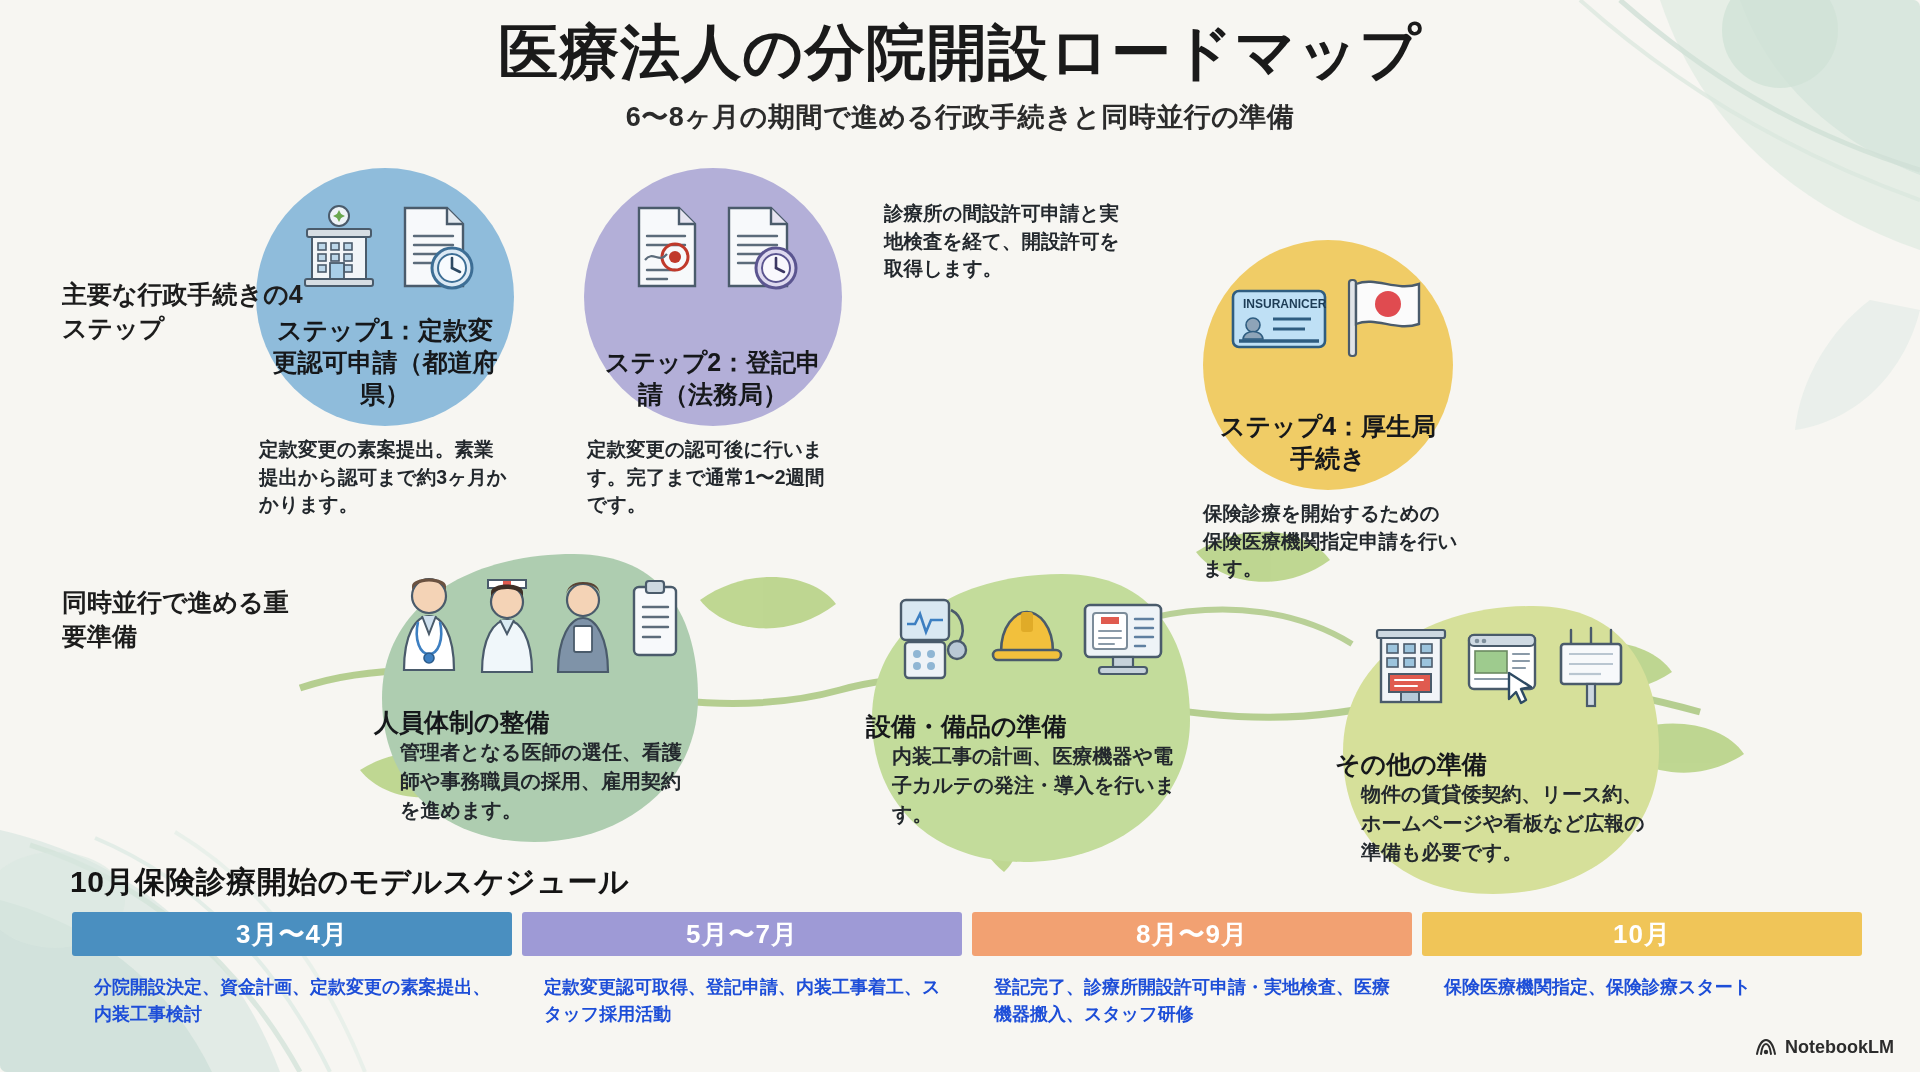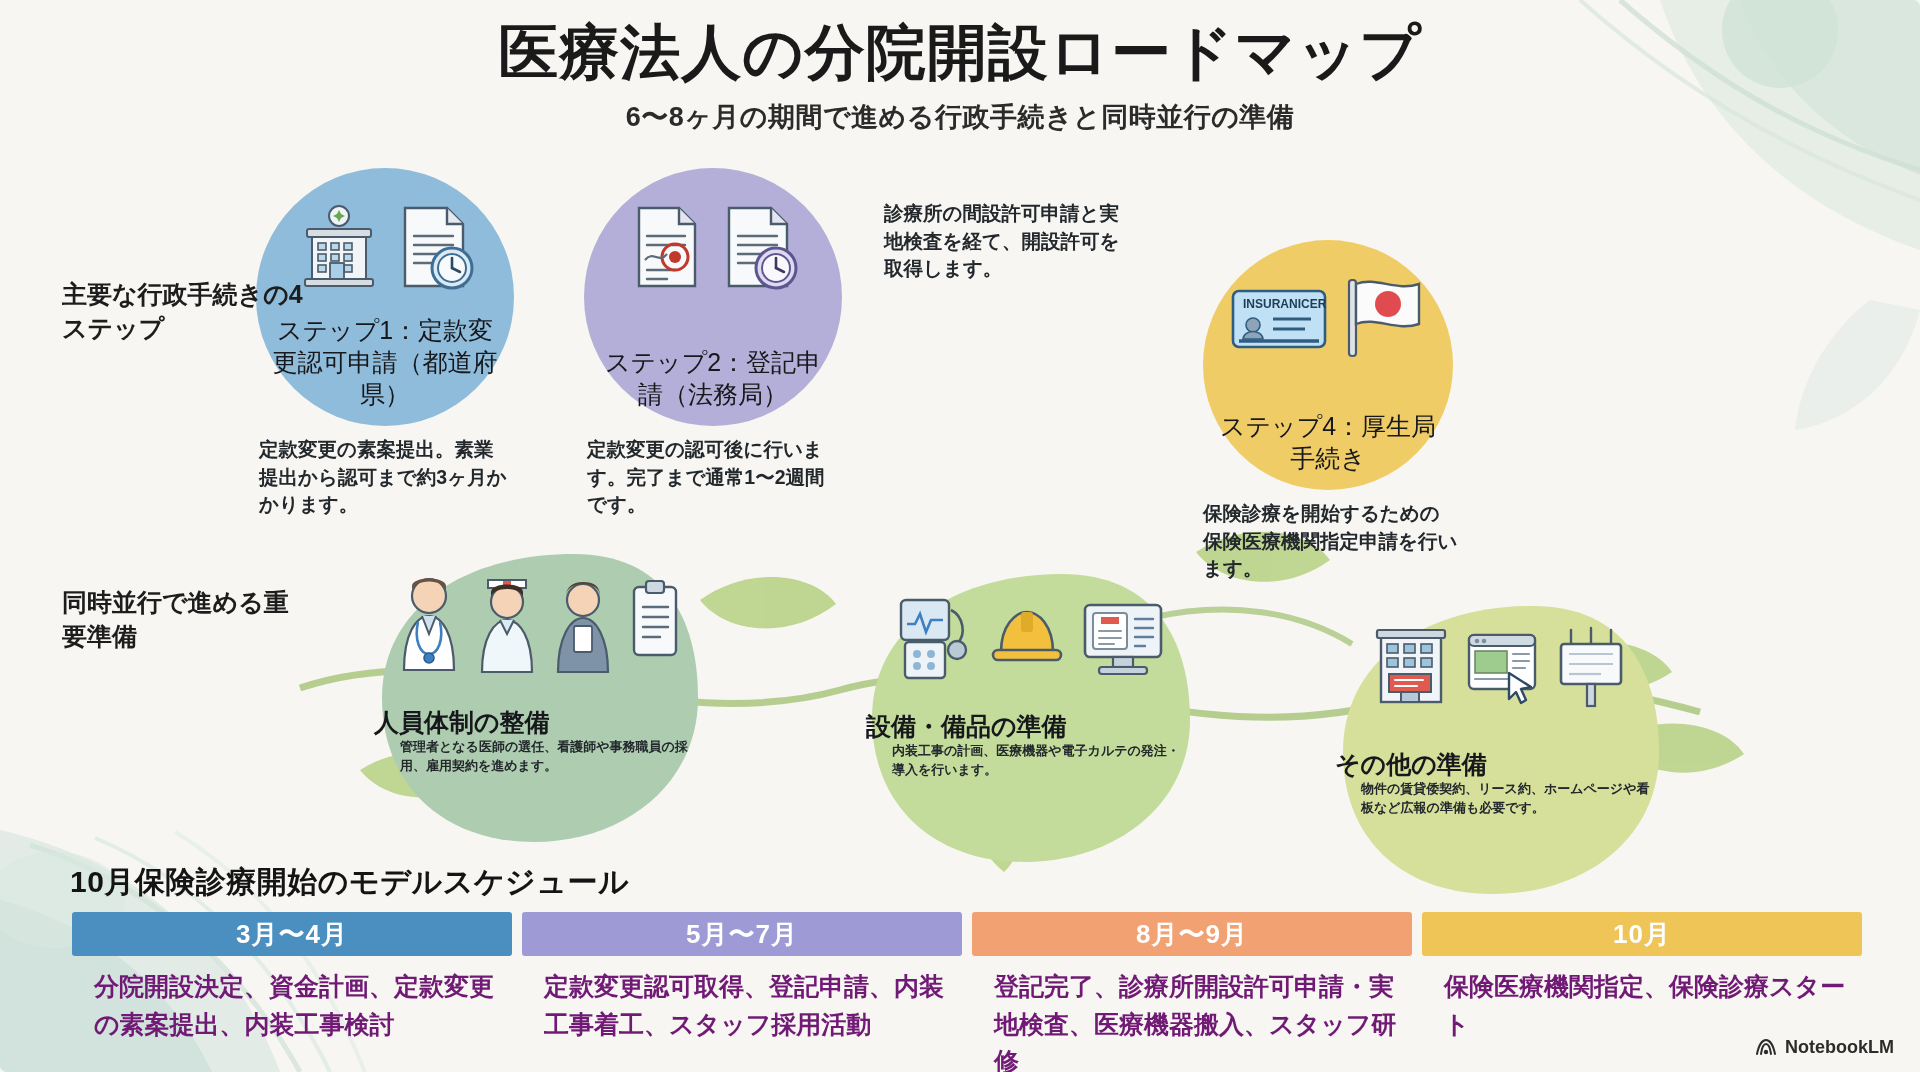--- a/index.html
+++ b/index.html
@@ -40,21 +40,21 @@
   .step .bubble{
     width:258px;height:258px;border-radius:50%;
     display:flex;flex-direction:column;align-items:center;justify-content:flex-end;
     padding-bottom:16px;box-sizing:border-box;position:relative;
   }
   .step .icons{
     position:absolute;top:34px;left:0;width:100%;
     display:flex;justify-content:center;align-items:center;gap:12px;
   }
   .step .step-title{
-    font-size:25px;font-weight:normal;color:#16181b;text-align:center;
+    font-size:25px;font-weight:bold;color:#16181b;text-align:center;
     line-height:1.28;width:240px;
   }
   .step .step-desc{
     width:252px;margin:10px auto 0;font-size:19.5px;font-weight:bold;
     color:#23282d;line-height:1.42;text-align:left;
   }
 
   #step1{left:256px;top:168px;}
   #step2{left:584px;top:168px;}
   #step3{left:884px;top:190px;}
@@ -76,21 +76,21 @@
   .leaf .leaf-icons{
     position:absolute;top:22px;left:0;width:100%;
     display:flex;justify-content:center;align-items:center;gap:14px;
   }
   .leaf .leaf-title{
     position:absolute;left:0;width:100%;
     font-size:25px;font-weight:bold;color:#16181b;text-align:left;
   }
   .leaf .leaf-desc{
     position:absolute;left:26px;width:290px;
-    font-size:13px;font-weight:bold;color:#23282d;line-height:1.45;text-align:left;font-family:Liberation Serif, serif;
+    font-size:20px;font-weight:bold;color:#23282d;line-height:1.45;text-align:left;font-family:Liberation Serif, serif;
   }
   #leaf1{left:374px;top:548px;}
   #leaf2{left:866px;top:568px;}
   #leaf3{left:1335px;top:600px;}
   #leaf1 .leaf-title{top:158px;}
   #leaf1 .leaf-desc{top:190px;}
   #leaf2 .leaf-title{top:142px;}
   #leaf2 .leaf-desc{top:174px;}
   #leaf3 .leaf-title{top:148px;}
   #leaf3 .leaf-desc{top:180px;}
@@ -105,22 +105,22 @@
     position:absolute;left:72px;top:72px;width:1790px;
     display:flex;gap:10px;
   }
   .sched-col{flex:1;}
   .sched-bar{
     height:44px;border-radius:3px;
     display:flex;align-items:center;justify-content:center;
     color:#ffffff;font-size:26px;font-weight:bold;letter-spacing:1px;
   }
   .sched-body{
-    margin-top:12px;padding:0 12px 0 22px;
-    font-size:25px;font-weight:bold;color:#701a75;line-height:1.5;
+    margin-top:18px;padding:0 12px 0 22px;
+    font-size:18px;font-weight:bold;color:#1d4ed8;line-height:1.5;
   }
 
   
   .footer{
     position:absolute;right:26px;bottom:14px;z-index:8;
     display:flex;align-items:center;gap:8px;
     font-size:18px;font-weight:bold;color:#2c2c2c;
   }
 </style>
 </head>

